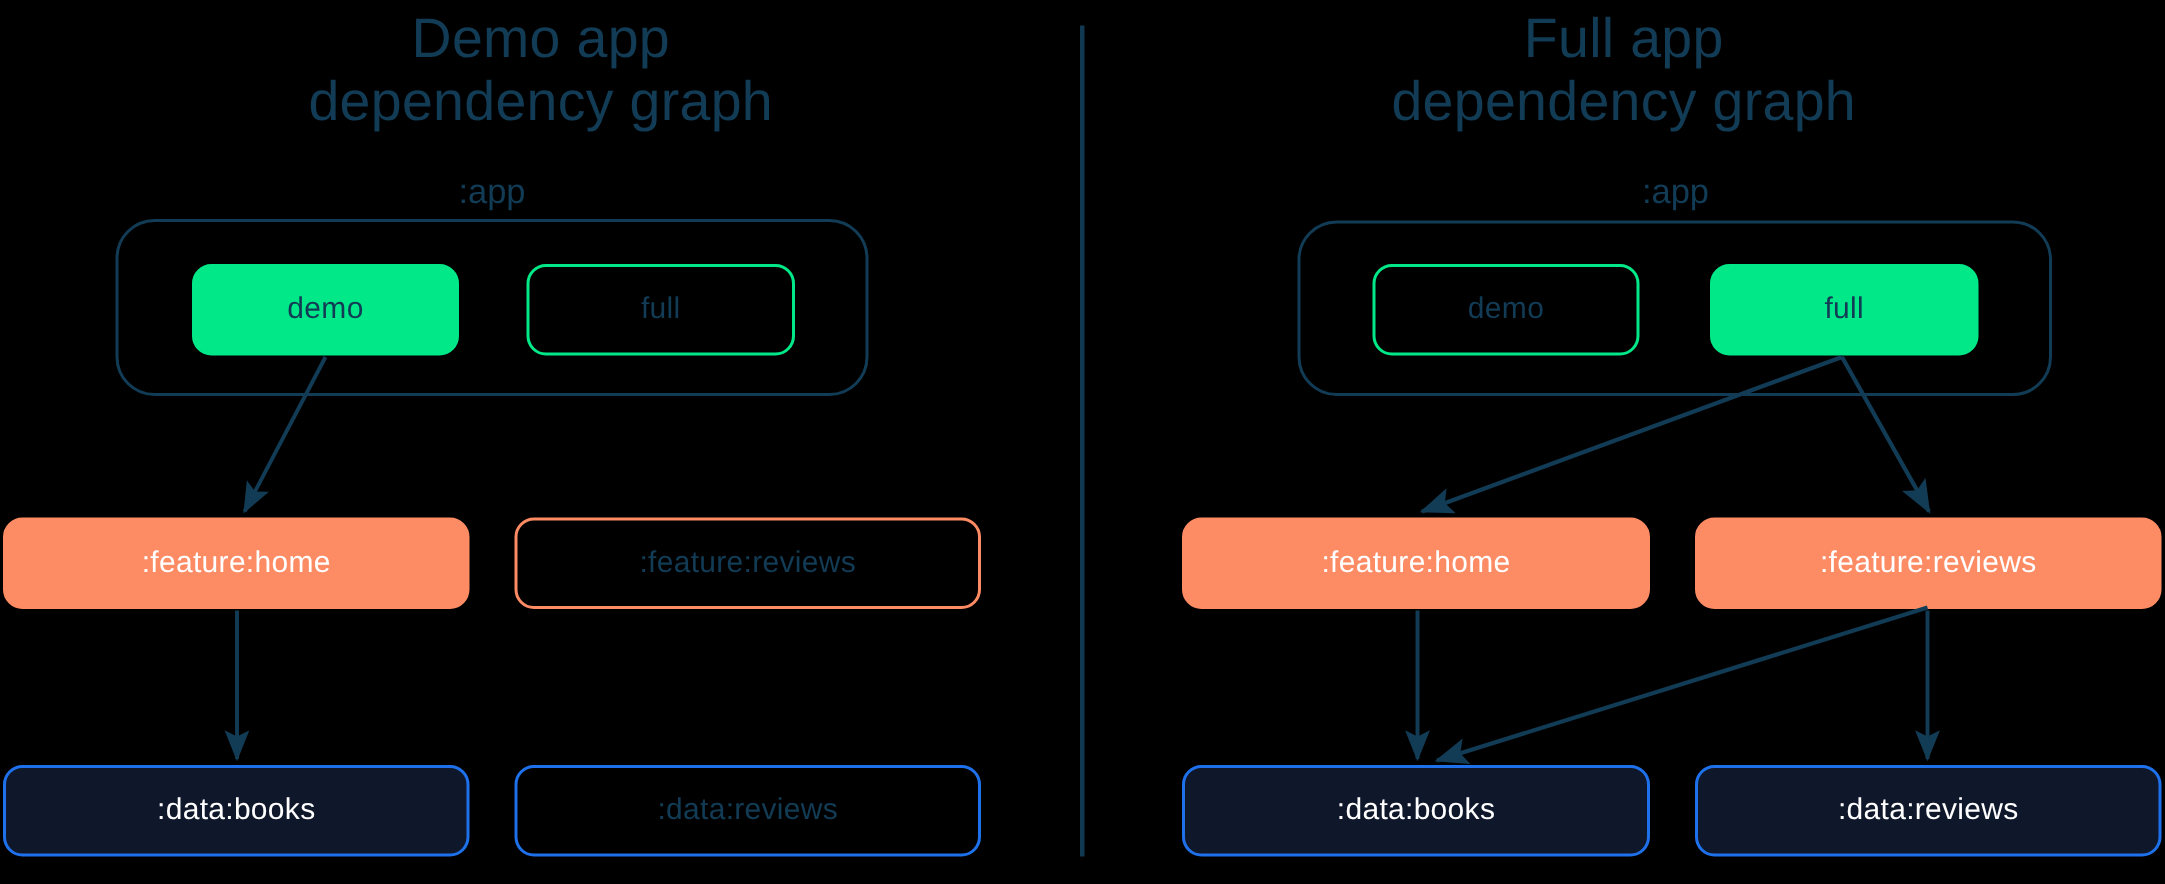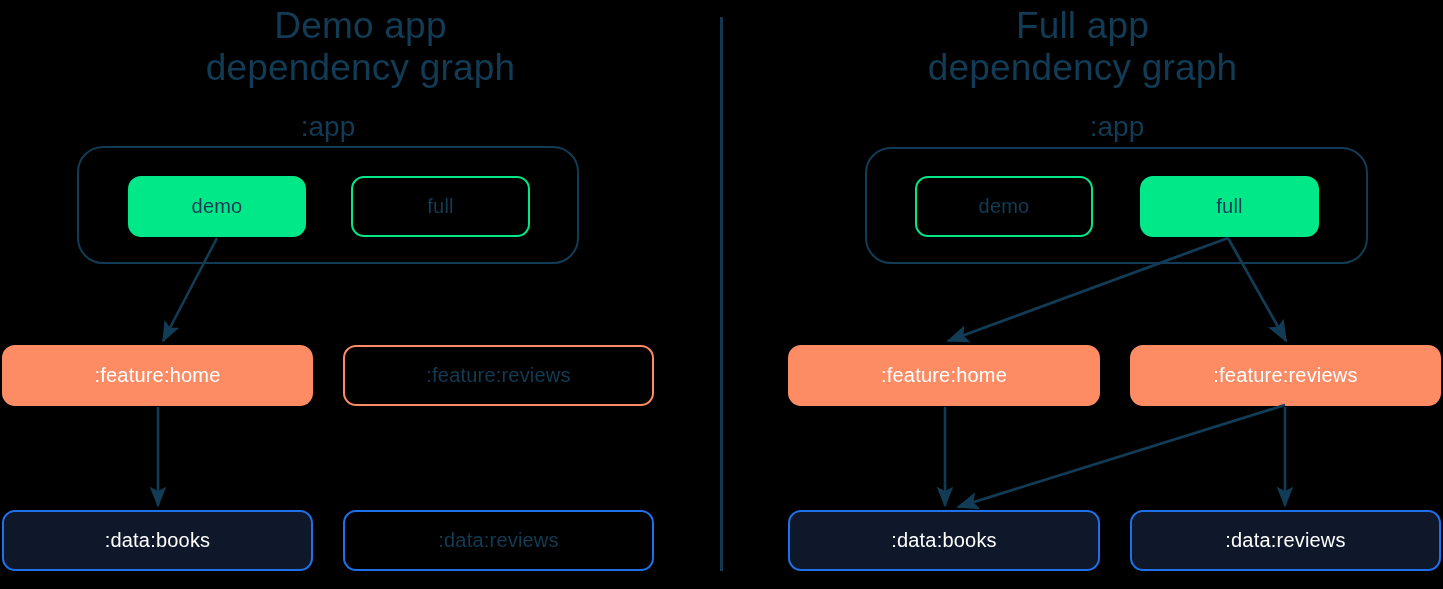--- a/index.html
+++ b/index.html
@@ -46,21 +46,21 @@
     letter-spacing: 0.2px;
     white-space: pre-line;
     font-weight: 400;
   }
   #title-demo { top: 5px; left: 0; }
   #title-full { top: 5px; left: 0; }
 
   .app-label {
     position: absolute;
     color: #123c55;
-    font-size: 28px;
+    font-size: 23px;
     line-height: 26px;
     text-align: center;
     width: 160px;
   }
 
   .app-container {
     position: absolute;
     border: 2.5px solid #123c55;
     border-radius: 26px;
     box-sizing: border-box;

